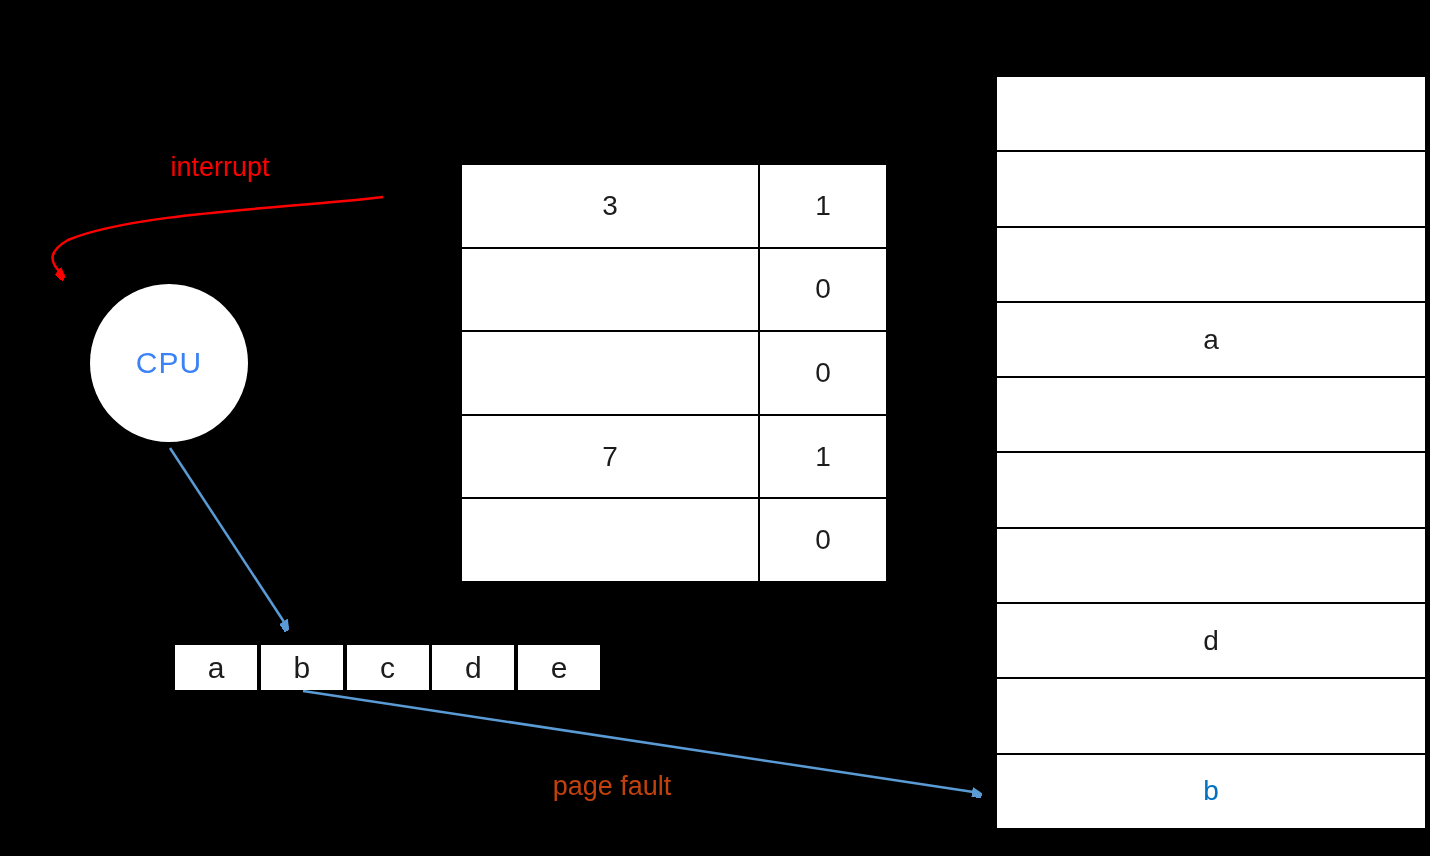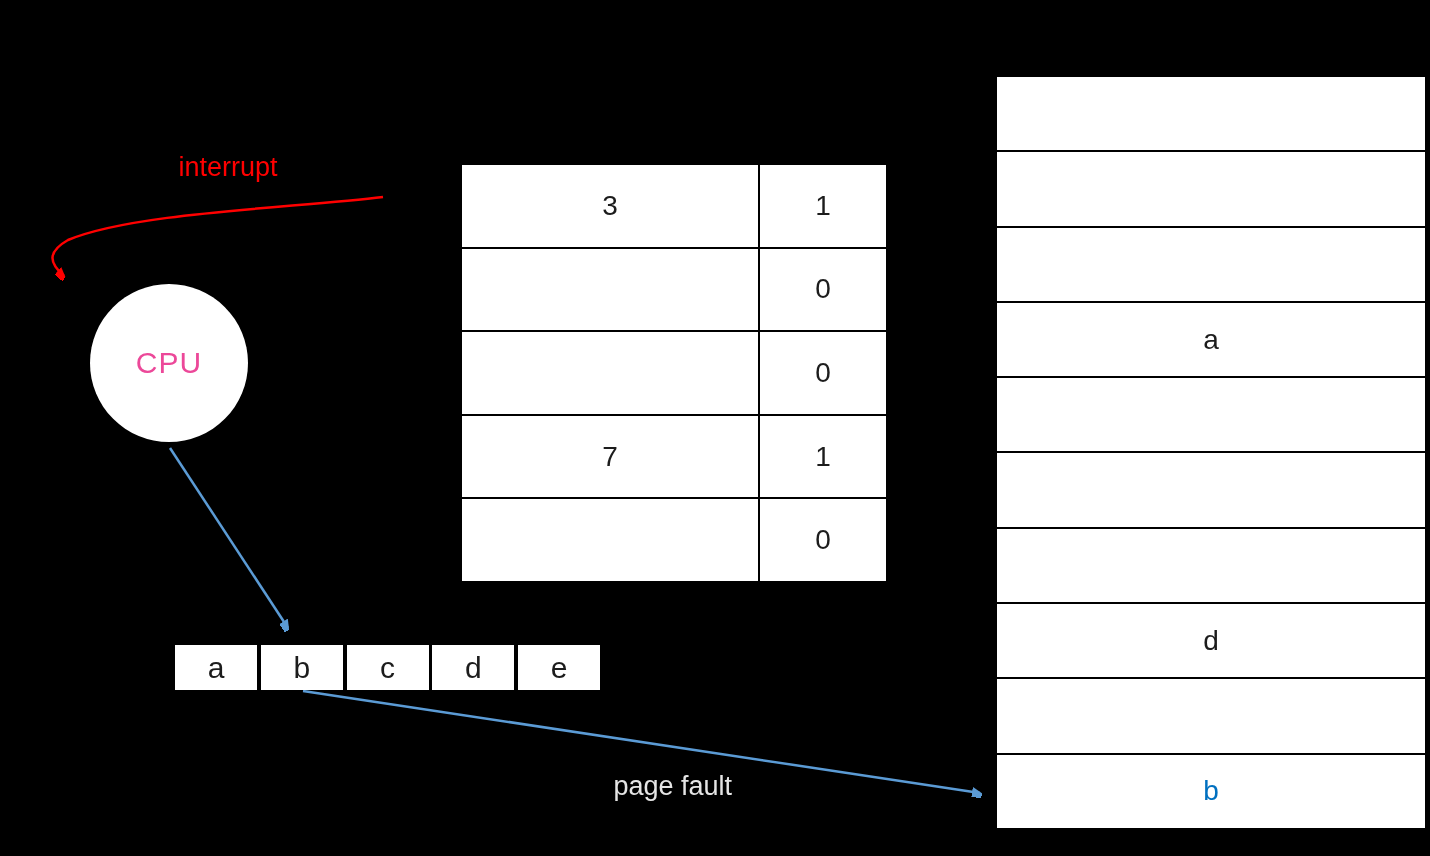--- a/index.html
+++ b/index.html
@@ -17,42 +17,42 @@
   }
   .arrows-layer {
     position: absolute;
     left: 0; top: 0;
     width: 1430px;
     height: 856px;
     pointer-events: none;
   }
   .interrupt-label {
     position: absolute;
-    left: 128px;
+    left: 120px;
     top: 152px;
     width: 200px;
     text-align: center;
     color: #ff0000;
     font-size: 27px;
     font-weight: 400;
   }
   .cpu-circle {
     position: absolute;
     left: 90px;
     top: 284px;
     width: 158px;
     height: 158px;
     border-radius: 50%;
     background: #ffffff;
     display: flex;
     align-items: center;
     justify-content: center;
   }
   .cpu-circle span {
-    color: #ec4899;
+    color: #3b82f6;
     font-size: 30px;
     letter-spacing: 1px;
   }
   
   .page-table {
     position: absolute;
     left: 460px;
     top: 163px;
     width: 428px;
     height: 420px;
@@ -128,22 +128,22 @@
     color: #1c1c1c;
   }
   .mem-row:last-child { border-bottom: none; }
   .mem-row.loaded-blue { color: #0070c0; }
   
   .fault-label {
     position: absolute;
     left: 492px;
     top: 770px;
     width: 240px;
-    text-align: right;
-    color: #e5e5e5;
+    text-align: center;
+    color: #c2410c;
     font-size: 27px;
     line-height: 33px;
   }
 </style>
 </head>
 <body>
 
 <div class="stage">
 
   <svg class="arrows-layer" viewBox="0 0 1430 856" xmlns="http://www.w3.org/2000/svg">

